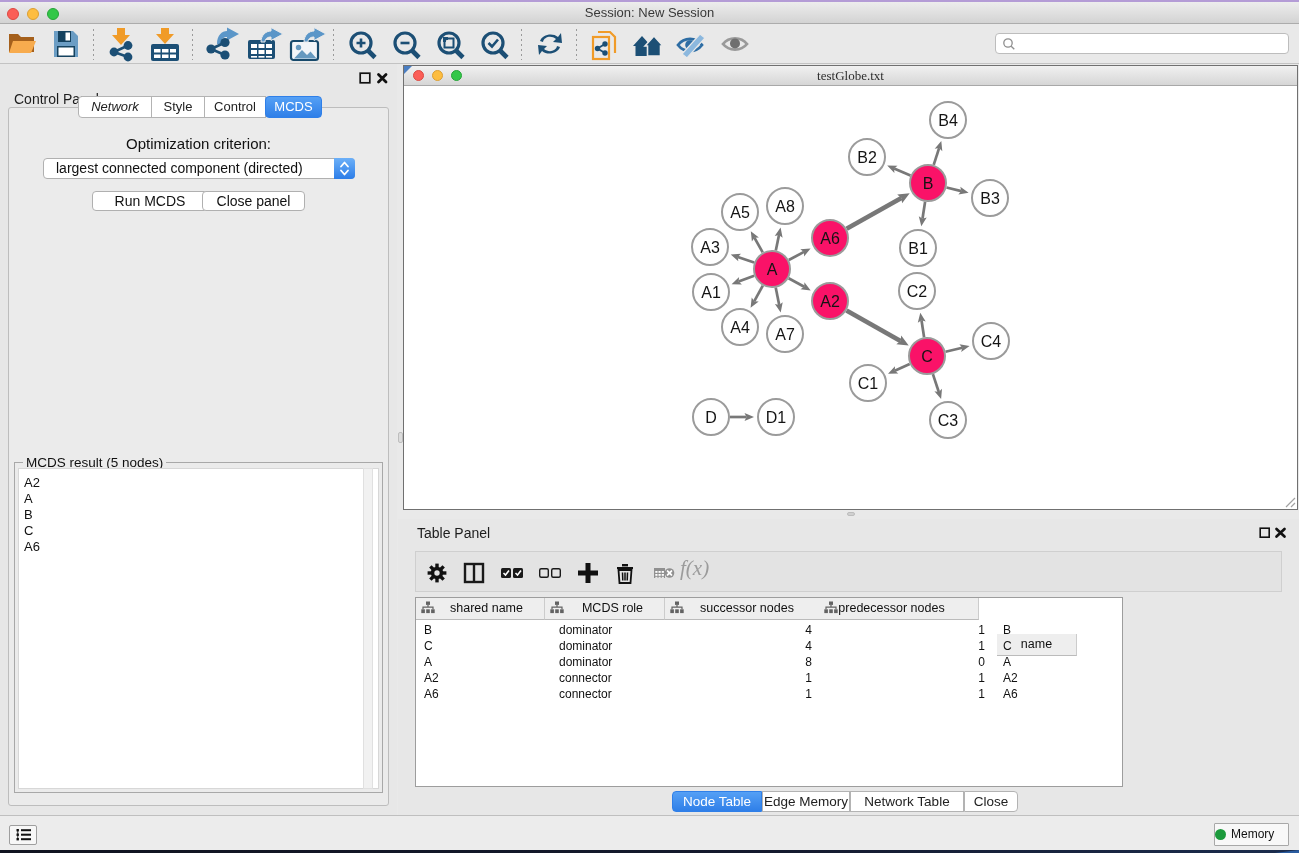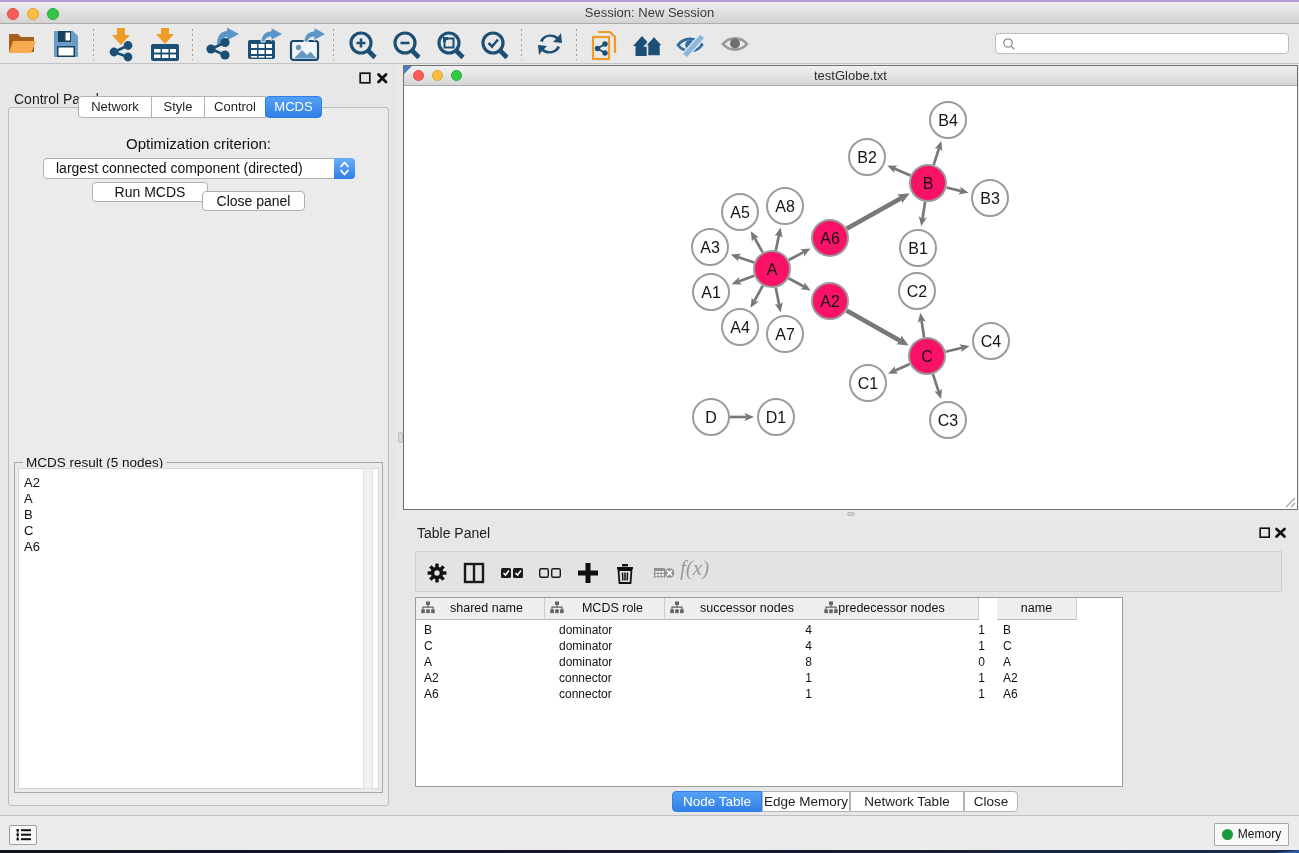--- a/index.html
+++ b/index.html
@@ -32,36 +32,36 @@
 .btn { position:absolute; height:20px; background:#fff; border:1px solid #b0b0b0; border-radius:4px;
   font-size:14px; color:#111; text-align:center; line-height:18px; }
 #groupbox { left:14px; top:398px; width:369px; height:331px; border:1px solid #a8a8a8; }
 #gblabel { left:8px; top:-8px; background:#ebebeb; padding:0 3px; font-size:13.5px; color:#111; }
 #listbox { left:3px; top:5px; width:361px; height:321px; background:#fff; border:1px solid #d7d7d7;
   font-size:13px; color:#111; line-height:16px; padding:6px 0 0 5px; }
 #listsb { left:348px; top:5px; width:10px; height:321px; background:#f1f1f1; border:1px solid #e0e0e0; }
 
 #netwin { left:403px; top:65px; width:895px; height:445px; border:1px solid #707070; background:#fff; }
 #nettitle { left:0; top:0; width:893px; height:20px; background:linear-gradient(#f1f1f1,#d6d6d6);
-  border-bottom:1px solid #a8a8a8; text-align:center; font-size:13px; color:#2d2d2d; line-height:19px; }
+  border-bottom:1px solid #a8a8a8; text-align:center; font-size:13px; color:#2d2d2d; line-height:19px;font-family:Liberation Serif, serif; }
 .tl2 { position:absolute; width:11px; height:11px; border-radius:50%; top:4px; }
 
 #tpanel { left:398px; top:519px; width:901px; height:296px; background:#e7e7e7; }
 #tp-title { left:19px; top:6px; font-size:14px; color:#1d1d1d; }
 #tp-toolbar { left:17px; top:32px; width:867px; height:41px; background:#e3e3e3; border:1px solid #cfcfcf; }
 #tbl { left:17px; top:78px; width:708px; height:190px; background:#fff; border:1px solid #9d9d9d; }
 .th { position:absolute; top:0; height:22px; background:#eeeeee; border-right:1px solid #cccccc;
   border-bottom:1px solid #bbbbbb; font-size:12.5px; color:#111; text-align:center; line-height:20px; }
 .td { position:absolute; font-size:12px; color:#111; height:16px; line-height:16px; }
 .btab { position:absolute; top:272px; height:21px; background:#fff; border:1px solid #b3b3b3;
   font-size:13.5px; color:#222; text-align:center; line-height:19px; }
 
 #statusbar { left:0; top:815px; width:1299px; height:35px; background:#ececec; border-top:1px solid #bfbfbf; }
 #membtn { right:10px; top:7px; width:75px; height:23px; background:#f8f8f8; border:1px solid #a8a8a8;
-  border-radius:1px; font-size:12px; color:#111; line-height:21px; text-align:center; }
+  border-radius:1px; font-size:12px; color:#111; line-height:21px; text-align:left; }
 #listbtn { left:9px; top:9px; width:28px; height:20px; background:#f7f7f7; border:1px solid #9e9e9e; border-radius:2px; }
 #botstrip { left:0; top:850px; width:1299px; height:3px; background:linear-gradient(90deg,#10131f 0%,#141a2e 60%,#1b2c4d 100%); }
 </style>
 </head>
 <body>
 <div class="abs" id="topstrip"></div>
 <div class="abs" id="titlebar">Session: New Session
   <div class="tl" style="left:7px; background:#fb5e57; border:1px solid #dd4942;"></div>
   <div class="tl" style="left:27px; background:#fdbd40; border:1px solid #dc9f33;"></div>
   <div class="tl" style="left:47px; background:#33c748; border:1px solid #27a439;"></div>
@@ -181,34 +181,34 @@
   </div>
 </div>
 
 <div class="abs" id="cpanel">
   <div class="abs" id="cp-title">Control Panel</div>
   <svg class="abs" style="left:359px;top:8px" width="30" height="12" viewBox="0 0 30 12">
     <rect x="1.2" y="1.2" width="9.6" height="9.6" fill="none" stroke="#111" stroke-width="1.7"></rect>
     <path d="M19.5 2.5 L27 10 M27 2.5 L19.5 10" stroke="#111" stroke-width="2.8" stroke-linecap="round"></path>
   </svg>
   <div class="abs" id="cp-body"></div>
-  <div class="tab" style="left:78px; width:74px; border-radius:4px 0 0 4px;">Network</div>
+  <div class="tab" style="left:78px; width:74px; border-radius:4px 0 0 4px;font-style:italic;">Network</div>
   <div class="tab" style="left:151px; width:54px;">Style</div>
   <div class="tab" style="left:204px; width:62px;">Control</div>
   <div class="tab tabsel" style="left:265px; width:57px;">MCDS</div>
   <div class="abs" id="dropdown">largest connected component (directed)
     <div class="abs" id="ddcap">
       <svg width="21" height="21" viewBox="0 0 21 21">
         <path d="M7 8.5 L10.5 4.5 L14 8.5" fill="none" stroke="#fff" stroke-width="1.8" stroke-linecap="round" stroke-linejoin="round"></path>
         <path d="M7 12.5 L10.5 16.5 L14 12.5" fill="none" stroke="#fff" stroke-width="1.8" stroke-linecap="round" stroke-linejoin="round"></path>
       </svg>
     </div>
   </div>
   <div class="abs" id="optlabel">Optimization criterion:</div>
-  <div class="btn" style="left:92px; top:118px; width:116px;">Run MCDS</div>
+  <div class="btn" style="left:92px; top:127px; width:116px;">Run MCDS</div>
   <div class="btn" style="left:202px; top:127px; width:103px;">Close panel</div>
   <div class="abs" id="groupbox">
     <div class="abs" id="gblabel">MCDS result (5 nodes)</div>
     <div class="abs" id="listbox">A2<br>A<br>B<br>C<br>A6</div>
     <div class="abs" id="listsb"></div>
   </div>
 </div>
 
 <div class="abs" id="netwin">
   <div class="abs" id="nettitle">testGlobe.txt
@@ -417,21 +417,21 @@
 <rect x="10.1" y="8.3" width="3.6" height="3.8" fill="#636363"></rect>
 </svg>
 <div class="th" style="left:385px;width:178px;padding-left:4px;">predecessor nodes</div>
 <svg class="abs" style="left:408px;top:3px" width="14" height="14" viewBox="0 0 14 14">
 <rect x="5" y="0.5" width="4" height="3.4" fill="#636363"></rect>
 <path d="M7 3.9 L7 6.2 M2 8.3 L2 6.2 L12 6.2 L12 8.3" stroke="#636363" stroke-width="1.2" fill="none"></path>
 <rect x="0.3" y="8.3" width="3.6" height="3.8" fill="#636363"></rect>
 <rect x="5.2" y="8.3" width="3.6" height="3.8" fill="#636363"></rect>
 <rect x="10.1" y="8.3" width="3.6" height="3.8" fill="#636363"></rect>
 </svg>
-<div class="th" style="left:581px;width:80px;">name</div>
+<div class="th" style="left:581px;width:80px;margin-top:36px;">name</div>
 <div class="td" style="left:8px;top:24px;">B</div>
 <div class="td" style="left:143px;top:24px;">dominator</div>
 <div class="td" style="left:300px;top:24px;width:96px;text-align:right;">4</div>
 <div class="td" style="left:473px;top:24px;width:96px;text-align:right;">1</div>
 <div class="td" style="left:587px;top:24px;">B</div>
 <div class="td" style="left:8px;top:40px;">C</div>
 <div class="td" style="left:143px;top:40px;">dominator</div>
 <div class="td" style="left:300px;top:40px;width:96px;text-align:right;">4</div>
 <div class="td" style="left:473px;top:40px;width:96px;text-align:right;">1</div>
 <div class="td" style="left:587px;top:40px;">C</div>

